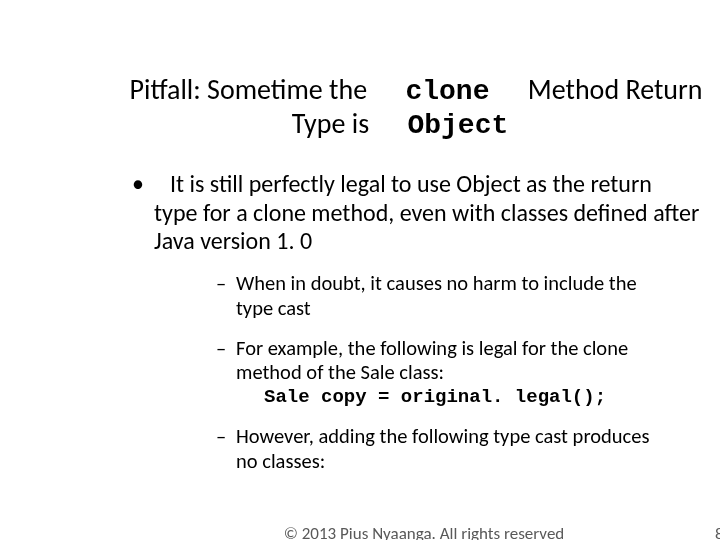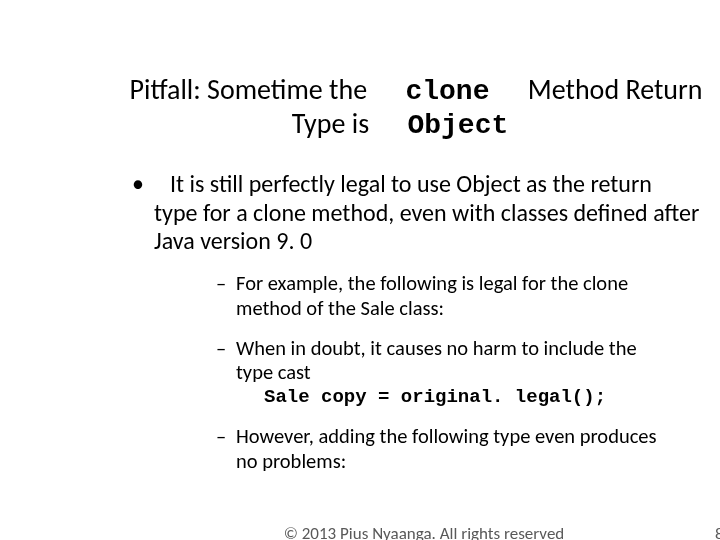--- a/index.html
+++ b/index.html
@@ -22,26 +22,26 @@
 <body>
 
 <div class="slide">
 
   <h1 class="title">
     <span>Pitfall:  Sometime the </span><span class="mono">clone</span><span> Method Return Type is </span><span class="mono">Object</span>
   </h1>
 
   <ul class="top">
     <li>
-      <span>It is still perfectly legal to use Object as the return type for a clone method, even with classes defined after Java version 9. 0</span>
+      <span>It is still perfectly legal to use Object as the return type for a clone method, even with classes defined after Java version 1. 0</span>
       <ul class="sub">
+        <li>When in doubt, it causes no harm to include the type cast</li>
         <li>For example, the following is legal for the clone method of the Sale class:</li>
-        <li>When in doubt, it causes no harm to include the type cast</li>
         <div class="code">Sale copy = original. legal();</div>
-        <li>However, adding the following type even produces no problems:</li>
+        <li>However, adding the following type cast produces no classes:</li>
       </ul>
     </li>
   </ul>
 
   <div class="footer">
     <div class="copyright">© 2013 Pius Nyaanga. All rights reserved</div>
     <div class="pagenum">8-41</div>
   </div>
 
 </div>

